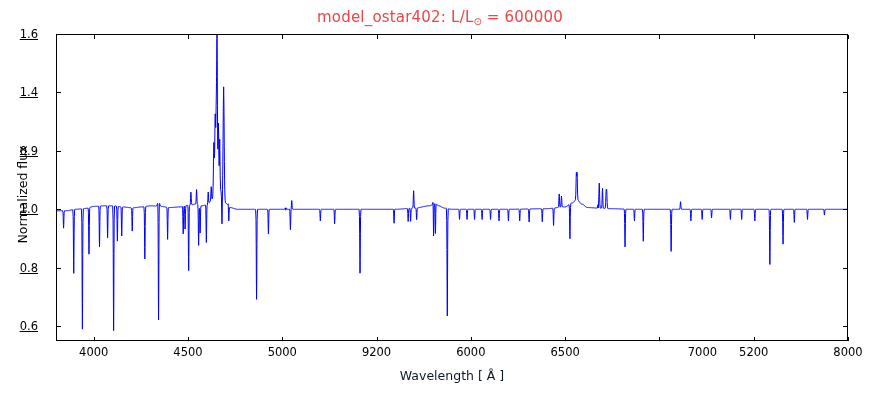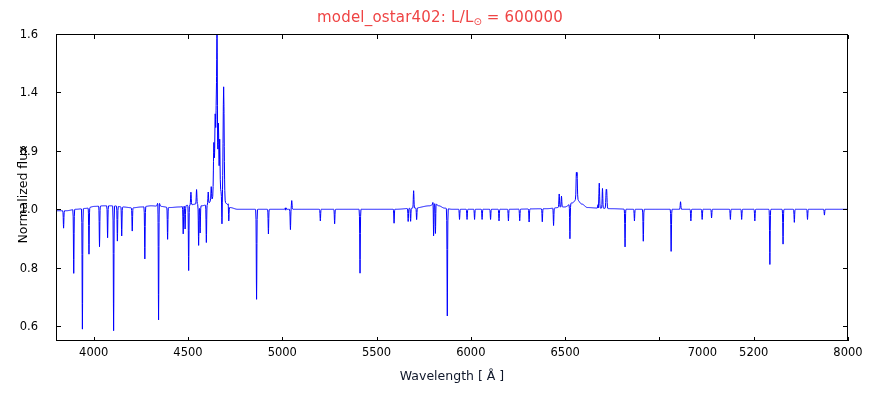--- a/index.html
+++ b/index.html
@@ -59,20 +59,21 @@
     white-space: nowrap;
   }
   .xtick-label {
     transform: translateX(-50%);
     top: 345px;
   }
   .ytick-label {
     transform: translateY(-50%);
     text-align: right;
     right: 842px;
+    text-decoration: underline;
   }
   .tick-mark {
     position: absolute;
     background: #000000;
   }
   .xtick-mark {
     width: 1px;
     height: 4px;
     top: 337px;
   }
@@ -132,21 +133,21 @@
   <div id="tick-layer">
       <div class="tick-label xtick-label" style="left: 93.7143px;">4000</div>
       <div class="tick-mark xtick-mark" style="left: 93.7143px;"></div>
       <div class="tick-mark xtick-mark-top" style="left: 93.7143px;"></div>
       <div class="tick-label xtick-label" style="left: 188px;">4500</div>
       <div class="tick-mark xtick-mark" style="left: 188px;"></div>
       <div class="tick-mark xtick-mark-top" style="left: 188px;"></div>
       <div class="tick-label xtick-label" style="left: 282.286px; text-align: right;">5000</div>
       <div class="tick-mark xtick-mark" style="left: 282.286px;"></div>
       <div class="tick-mark xtick-mark-top" style="left: 282.286px;"></div>
-      <div class="tick-label xtick-label" style="left: 376.571px;">5500</div>
+      <div class="tick-label xtick-label" style="left: 376.571px;">9200</div>
       <div class="tick-mark xtick-mark" style="left: 376.571px;"></div>
       <div class="tick-mark xtick-mark-top" style="left: 376.571px;"></div>
       <div class="tick-label xtick-label" style="left: 470.857px;">6000</div>
       <div class="tick-mark xtick-mark" style="left: 470.857px;"></div>
       <div class="tick-mark xtick-mark-top" style="left: 470.857px;"></div>
       <div class="tick-label xtick-label" style="left: 565.143px;">6500</div>
       <div class="tick-mark xtick-mark" style="left: 565.143px;"></div>
       <div class="tick-mark xtick-mark-top" style="left: 565.143px;"></div>
       <div class="tick-label xtick-label" style="left: 659.429px; margin-left: 43px;">7000</div>
       <div class="tick-mark xtick-mark" style="left: 659.429px;"></div>

